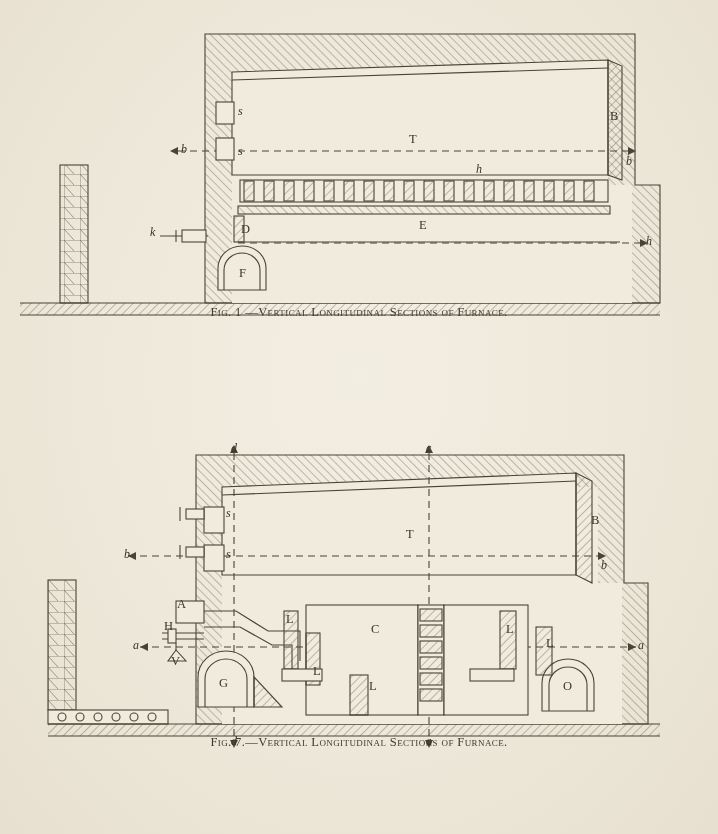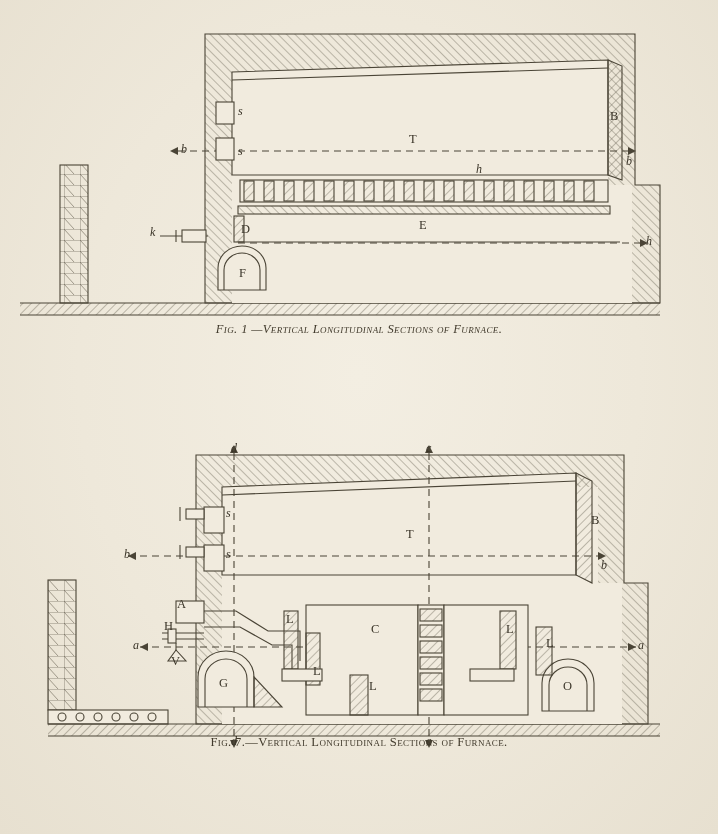--- a/index.html
+++ b/index.html
@@ -30,21 +30,21 @@
 
   .caption {
     position: absolute;
     width: 718px;
     text-align: center;
     font-variant: small-caps;
     letter-spacing: 0.4px;
     font-size: 12.5px;
     color: #413a2c;
   }
-  .cap1 { top: 322px; font-style: italic; }
+  .cap1 { top: 305px; }
   .cap2 { top: 735px; }
 
   svg { display: block; }
 
   .lbl {
     font-family: "Liberation Serif", serif;
     font-style: italic;
     font-size: 12px;
     fill: #3a3428;
   }

